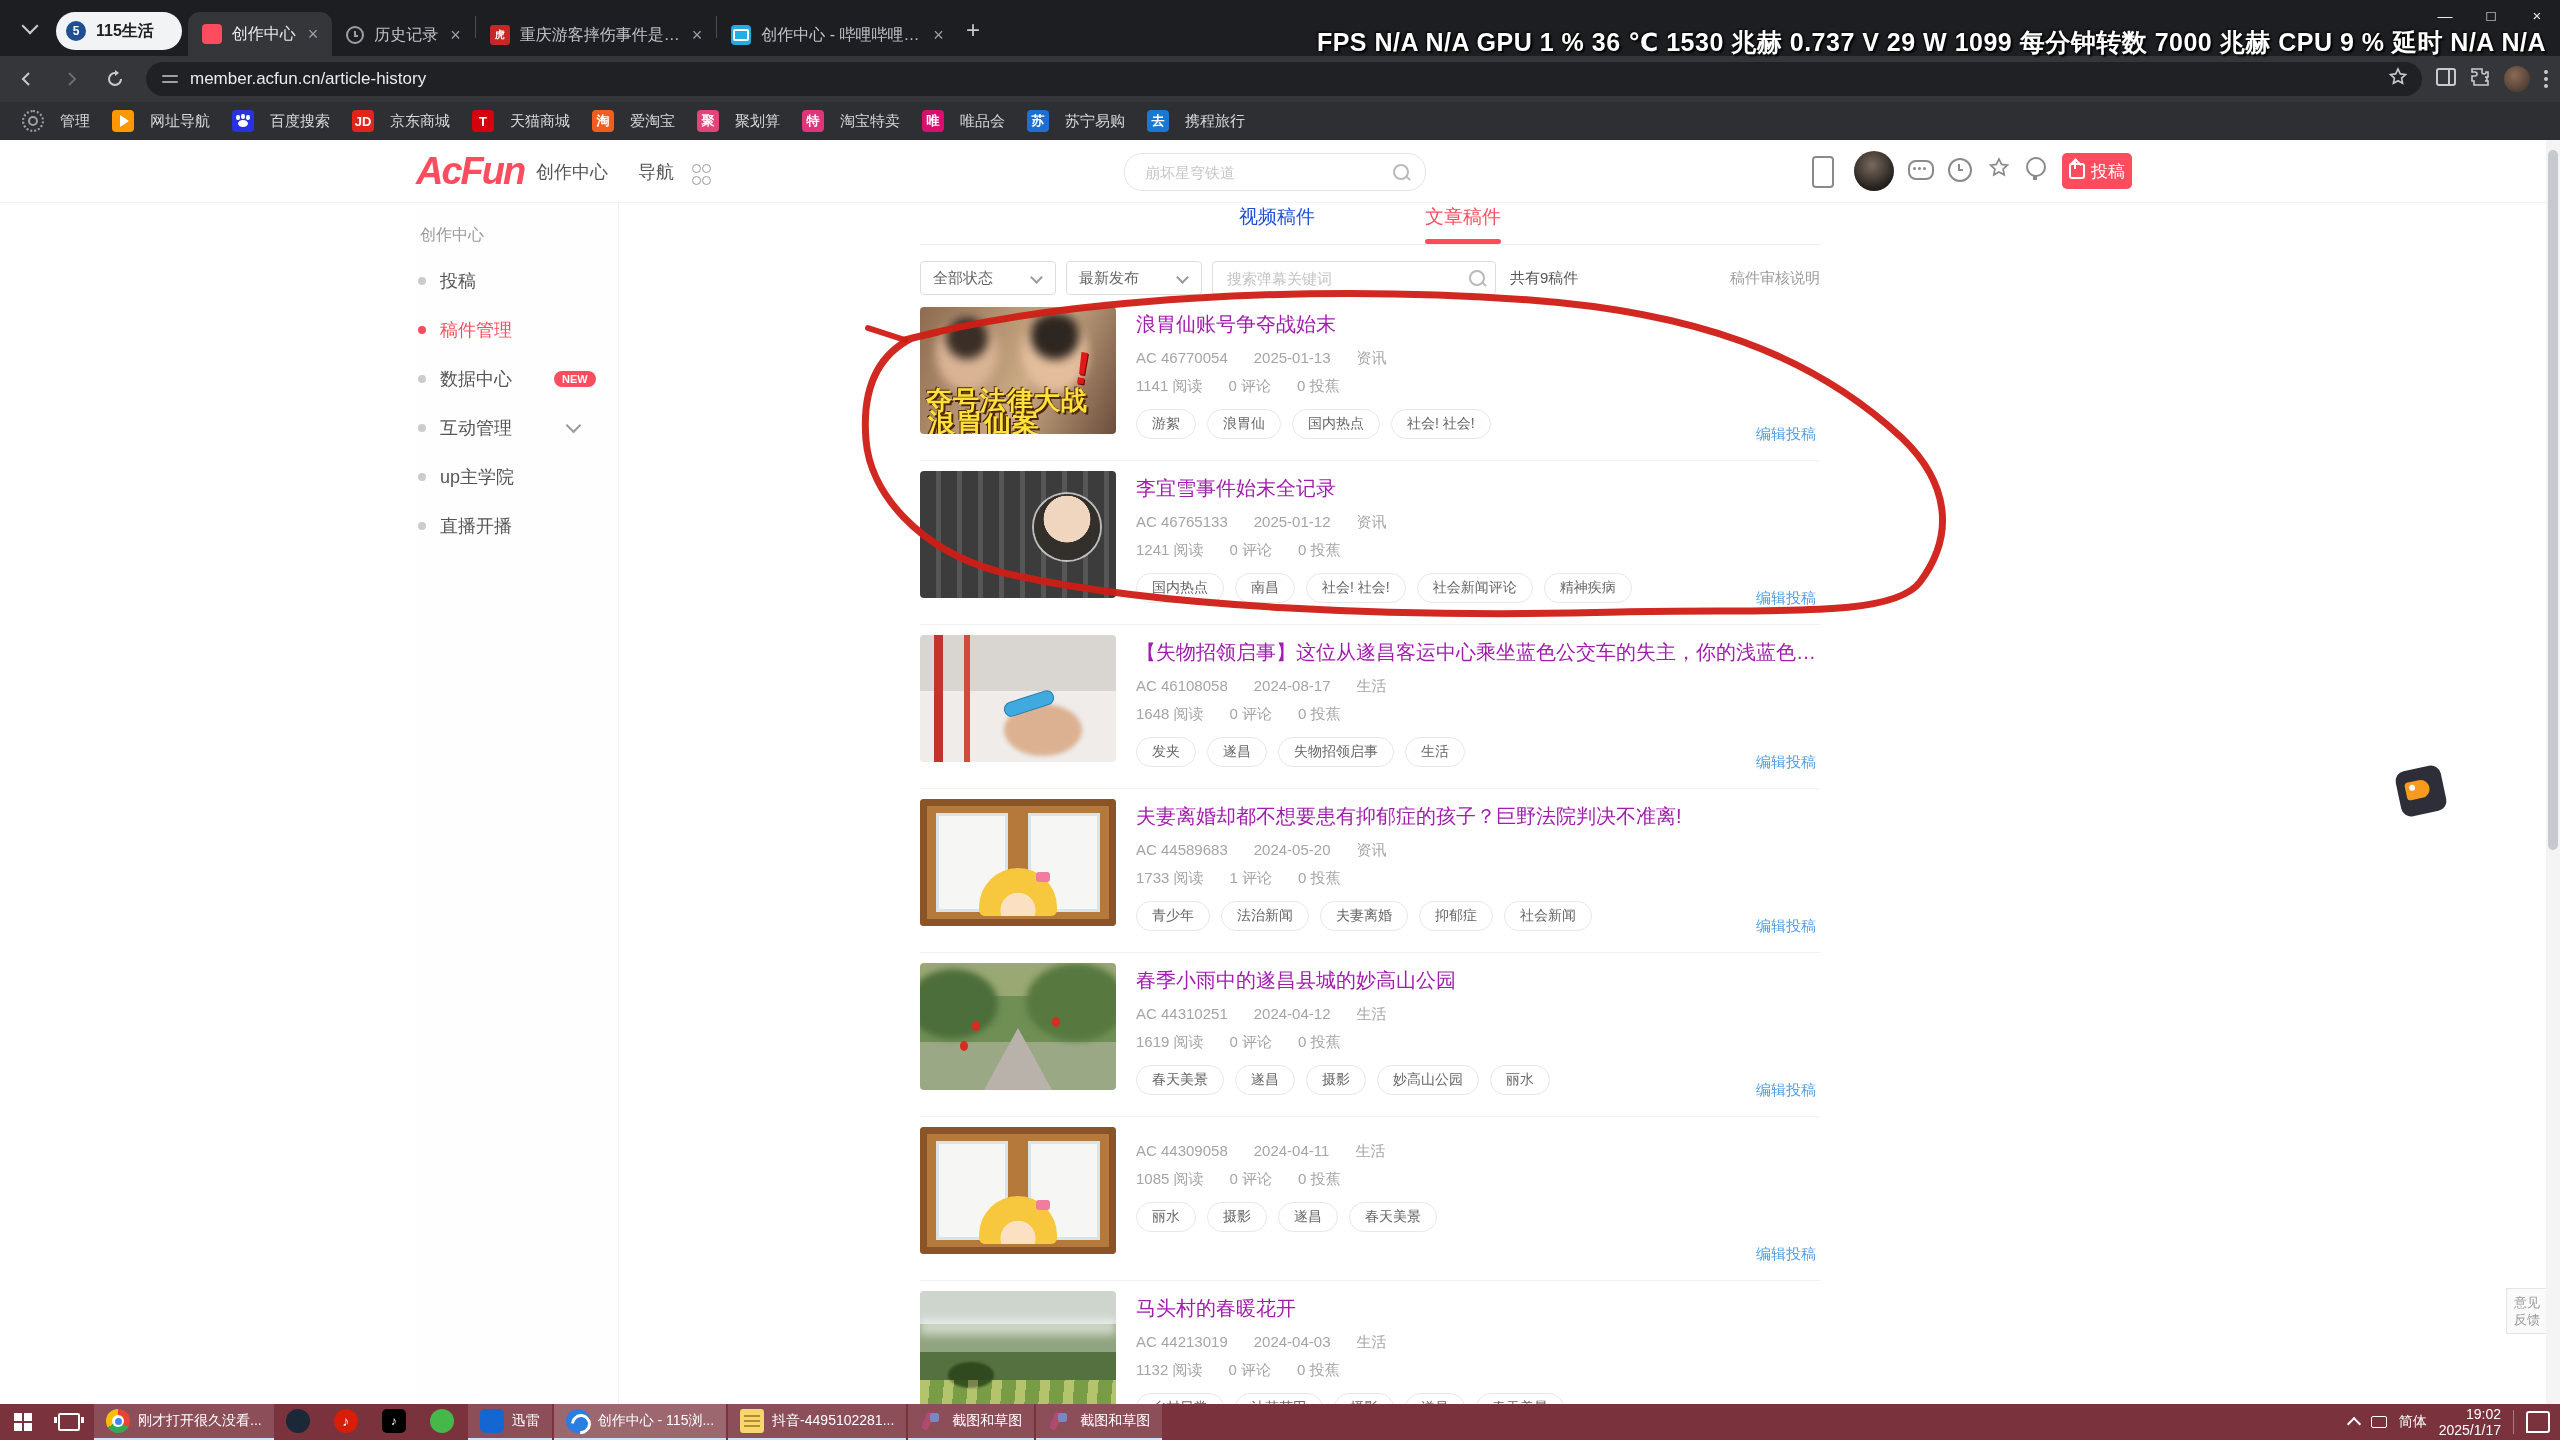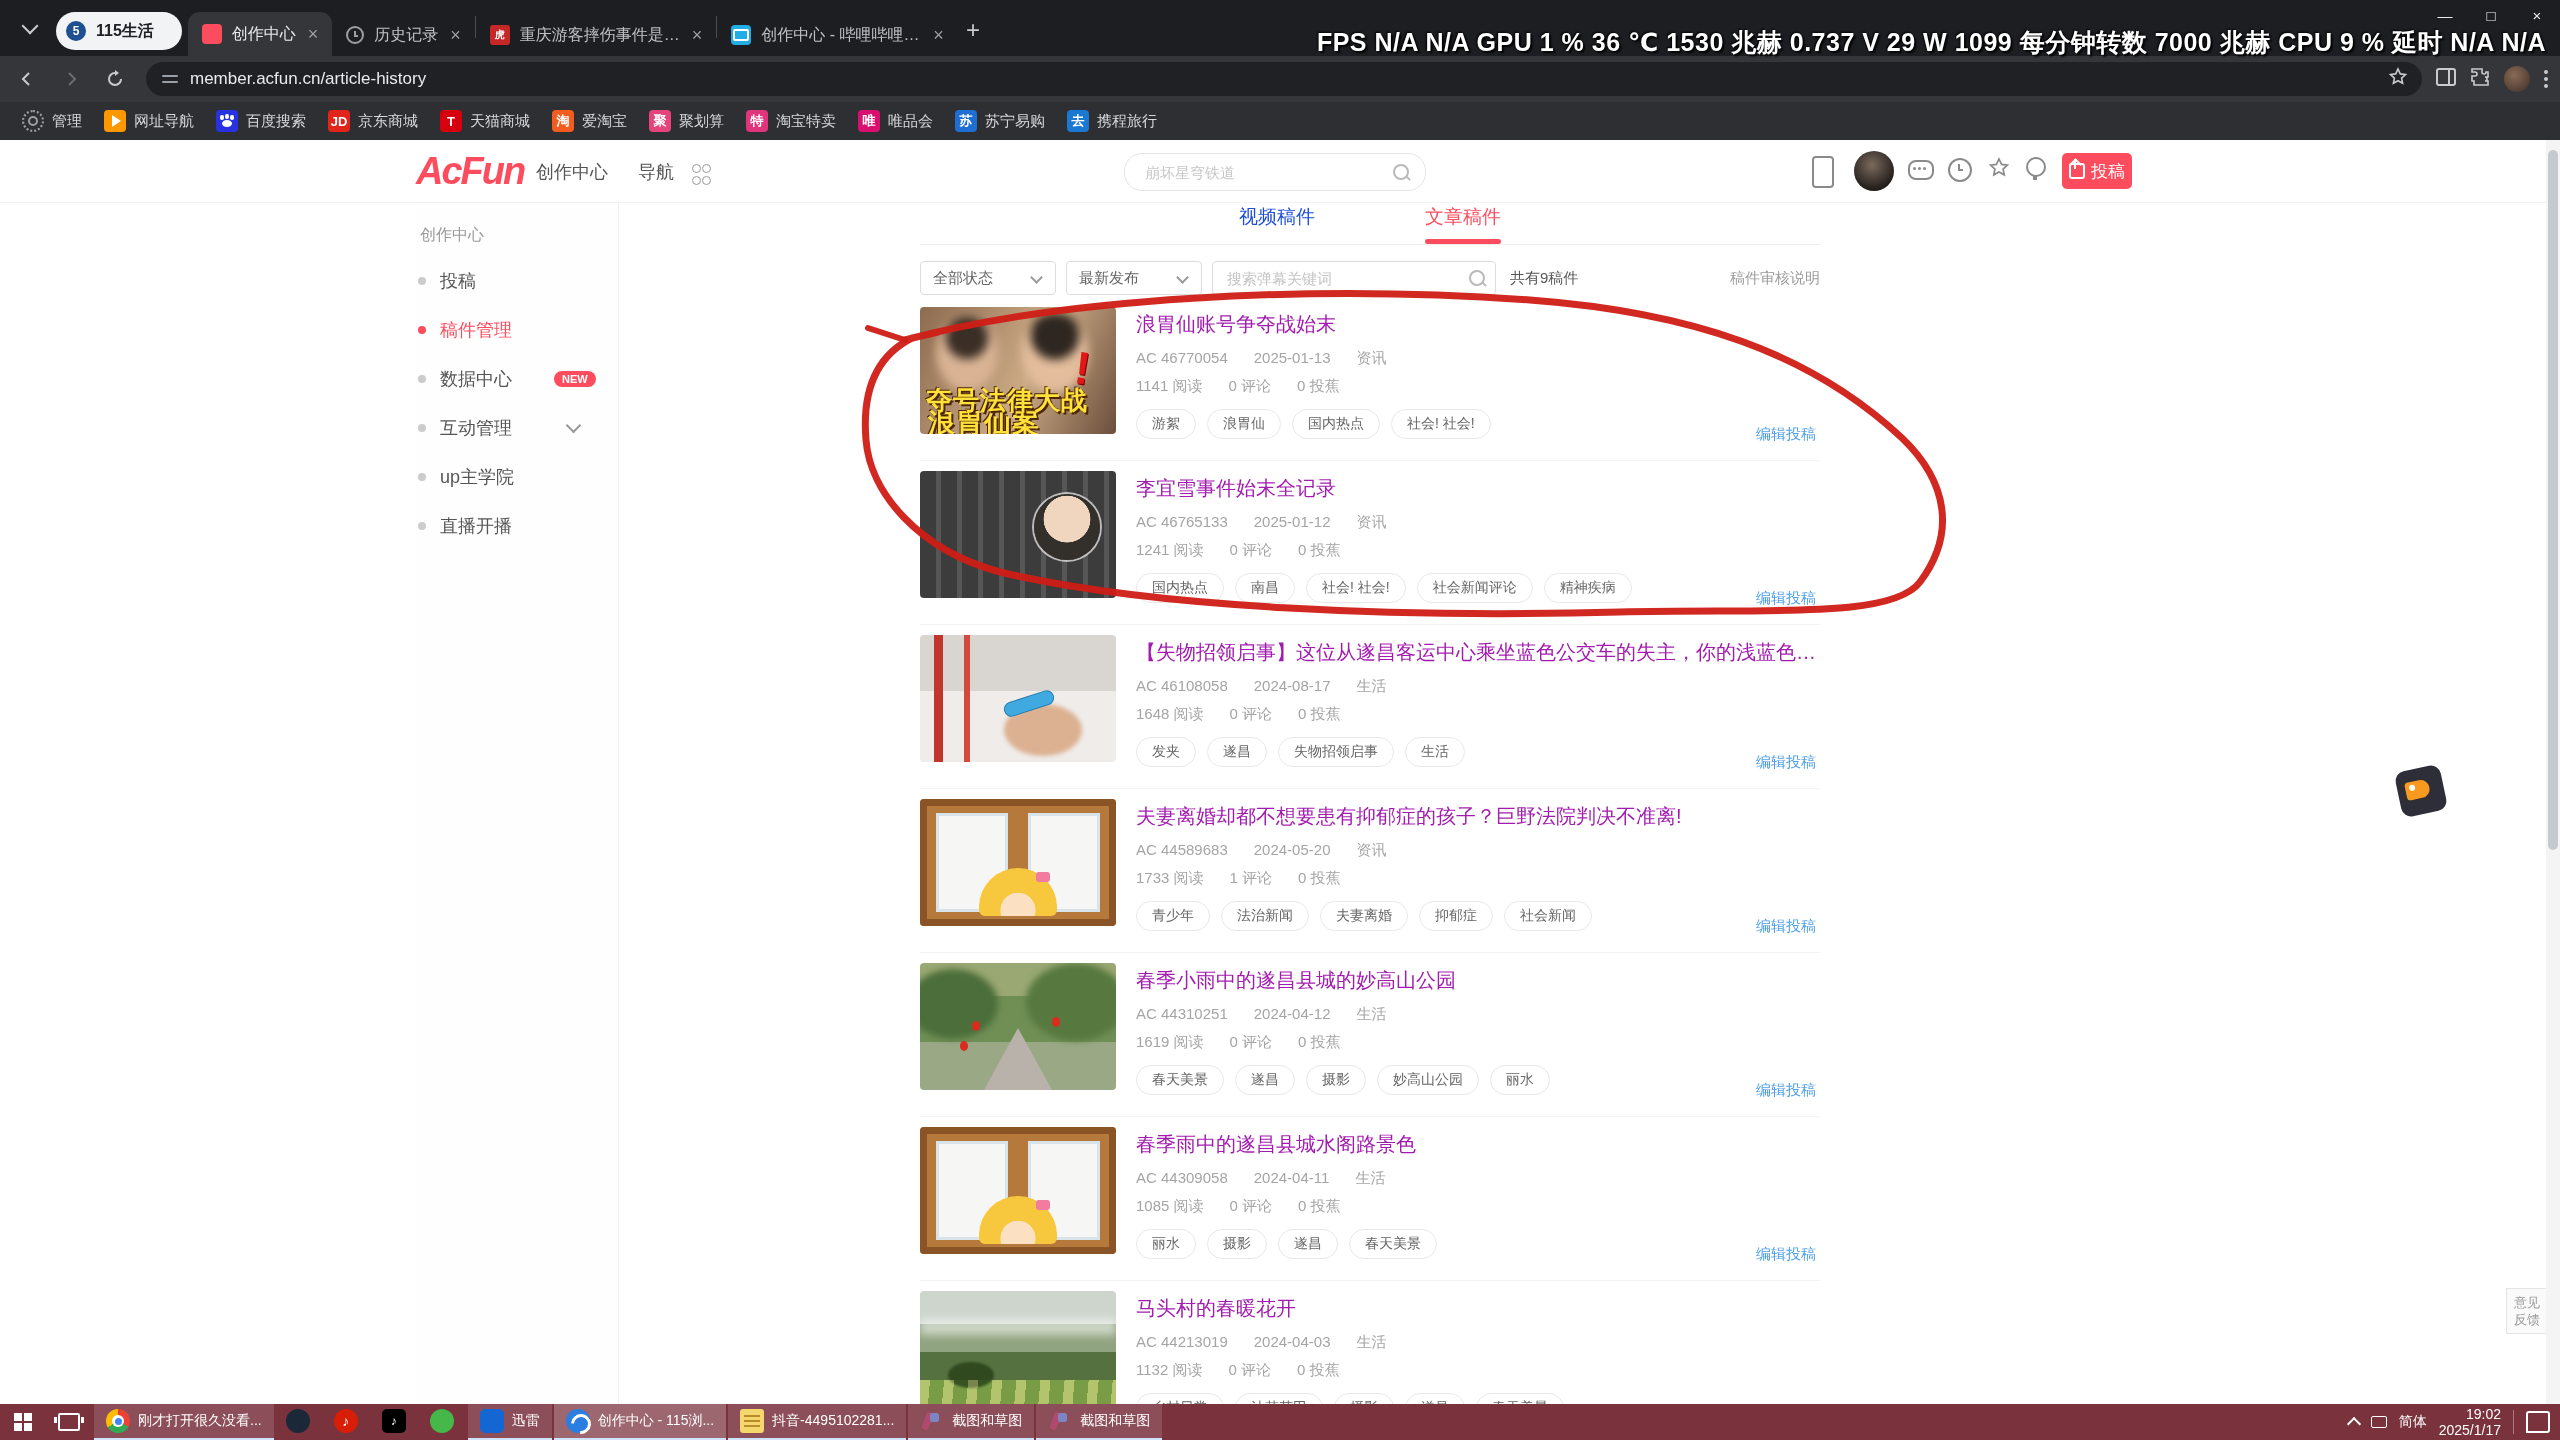--- a/index.html
+++ b/index.html
@@ -37,21 +37,21 @@
   .tuneico:before{top:2px;} .tuneico:after{bottom:2px;}
   .star{margin-left:auto;margin-right:14px;color:#c7cbd0;font-size:18px;}
   .toolicons{display:flex;align-items:center;margin-right:12px;gap:14px;color:#c7cbd0;}
   .avatar-sm{width:26px;height:26px;border-radius:50%;background:radial-gradient(circle at 40% 35%,#8a6a55,#3c2f28);}
   .kebab{display:flex;flex-direction:column;gap:3px;}
   .kebab i{width:4px;height:4px;border-radius:50%;background:#c7cbd0;}
   .overlay-stats{position:absolute;top:26px;right:14px;z-index:60;color:#fff;font-weight:bold;font-size:25px;letter-spacing:.5px;
     text-shadow:2px 2px 2px rgba(0,0,0,.9),-1px -1px 2px rgba(0,0,0,.9);white-space:nowrap;pointer-events:none;}
   
   .bookmarks{position:absolute;top:102px;left:0;right:0;height:38px;background:#2e2f33;display:flex;align-items:center;z-index:38;font-size:15px;color:#d5d7da;}
-  .bm{display:flex;align-items:center;gap:8px;margin-left:22px;white-space:nowrap;}
+  .bm{display:flex;align-items:center;gap:16px;margin-left:22px;white-space:nowrap;}
   .bmi{width:22px;height:22px;border-radius:4px;display:flex;align-items:center;justify-content:center;color:#fff;font-size:13px;font-weight:bold;}
   .gear{width:18px;height:18px;border:2.5px dotted #9aa0a6;border-radius:50%;position:relative;background:transparent;}
   .gear:before{content:"";position:absolute;inset:4px;border:2px solid #9aa0a6;border-radius:50%;}
   .paw{position:relative;width:14px;height:12px;}
   .paw b{position:absolute;bottom:0;left:2px;width:10px;height:7px;background:#fff;border-radius:50%;}
   .paw i{position:absolute;top:0;width:3.5px;height:4.5px;background:#fff;border-radius:50%;}
   .paw i:nth-child(1){left:0;} .paw i:nth-child(2){left:5px;top:-1px;} .paw i:nth-child(3){left:10px;}
   .tri{width:0;height:0;border-left:9px solid #fff;border-top:6px solid transparent;border-bottom:6px solid transparent;margin-left:3px;}
   
   .page{position:absolute;top:140px;left:0;width:2560px;height:1264px;background:#fff;z-index:10;}
@@ -585,21 +585,20 @@
         </div>
 
         <div class="article">
           <div class="thumb t46">
               <i class="pane pl"></i>
               <i class="pane pr"></i>
               <i class="girl"></i>
               <i class="bow"></i>
             </div>
           <div class="ainfo">
-            <div class="atitle">春季雨中的遂昌县城水阁路景色</div>
             <div class="ameta">
                 <span>AC 44309058</span>
                 <span>2024-04-11</span>
                 <span>生活</span>
               </div>
             <div class="astats">
                 <span>1085 阅读</span>
                 <span>0 评论</span>
                 <span>0 投蕉</span>
               </div>

